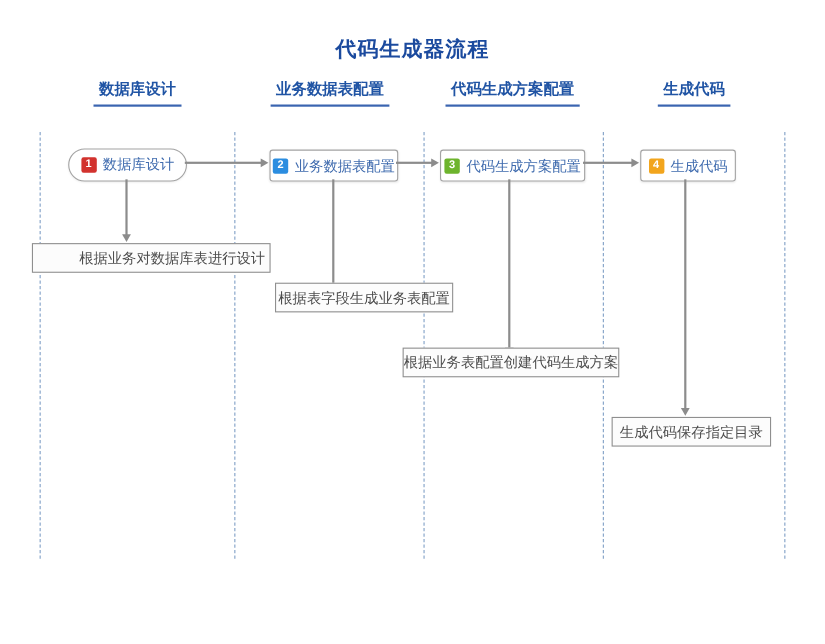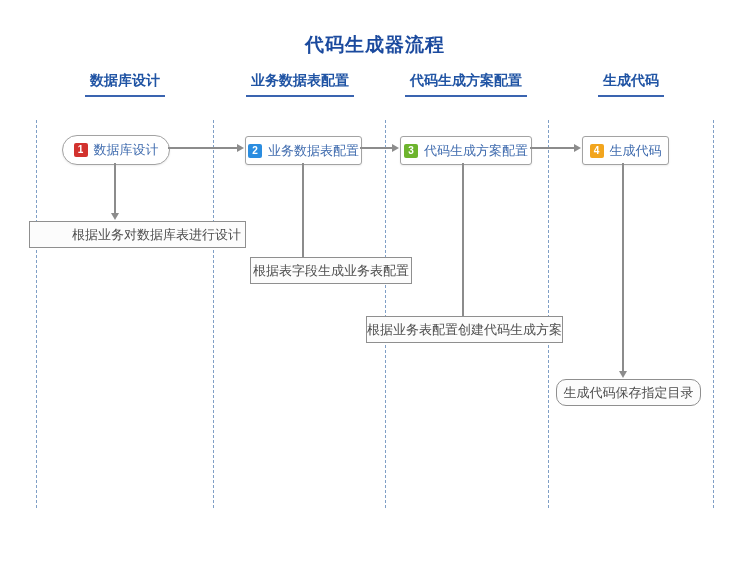--- a/index.html
+++ b/index.html
@@ -103,15 +103,15 @@
 
   <div class="vline" style="left:462px;top:163px;height:154px;"></div>
   <div class="arrow-down" style="left:459px;top:316px;"></div>
 
   <div class="vline" style="left:622px;top:163px;height:209px;"></div>
   <div class="arrow-down" style="left:619px;top:371px;"></div>
 
   <div class="note" style="left:29px;top:221px;width:177px;padding-left:38px;">根据业务对数据库表进行设计</div>
   <div class="note" style="left:222px;top:257px;width:160px;margin-left:28px;">根据表字段生成业务表配置</div>
   <div class="note" style="left:366px;top:316px;width:195px;">根据业务表配置创建代码生成方案</div>
-  <div class="note" style="left:556px;top:379px;width:143px;border-radius:10px;">生成代码保存指定目录</div>
+  <div class="note" style="left:556px;top:379px;width:143px;">生成代码保存指定目录</div>
 
 </div>
 
 </body></html>

